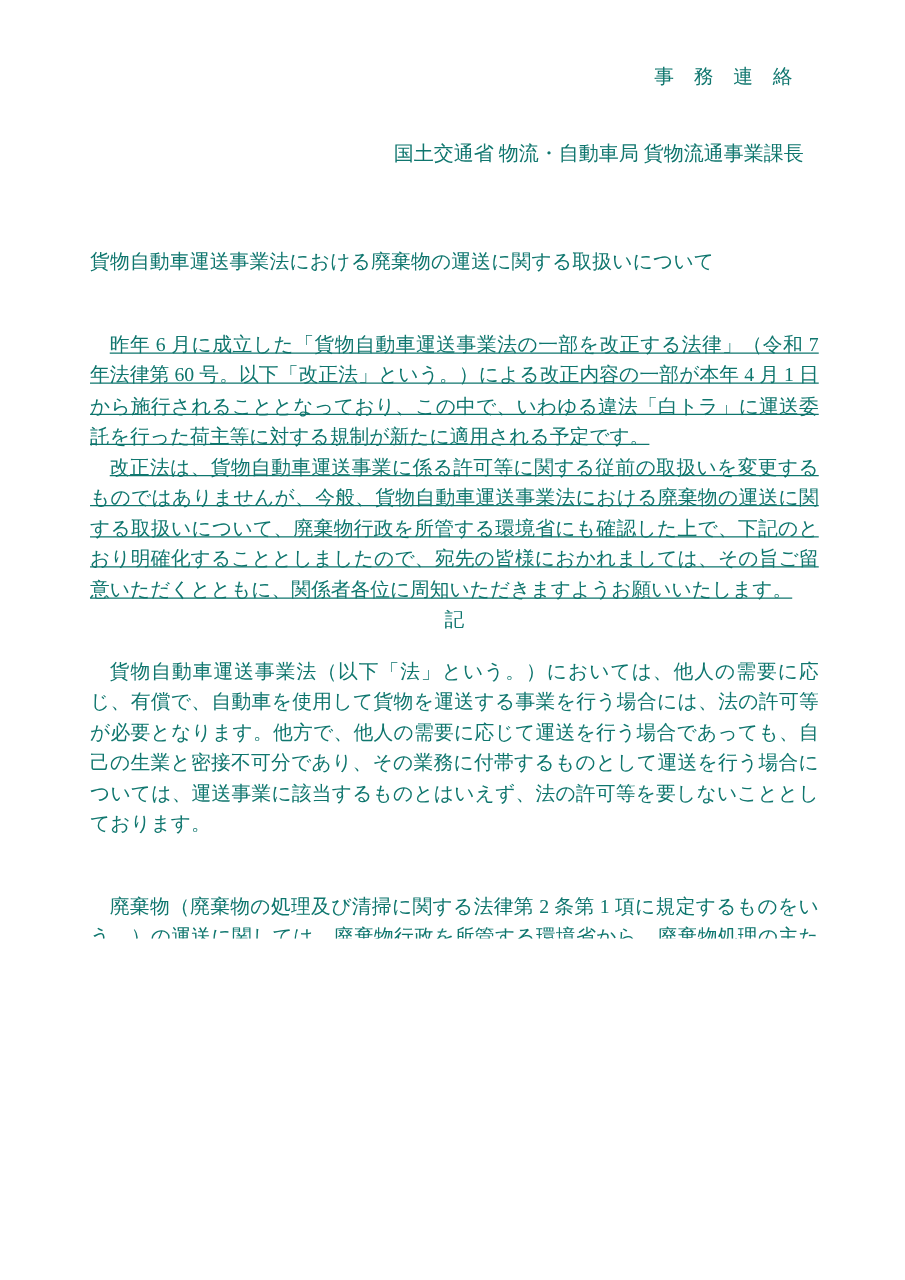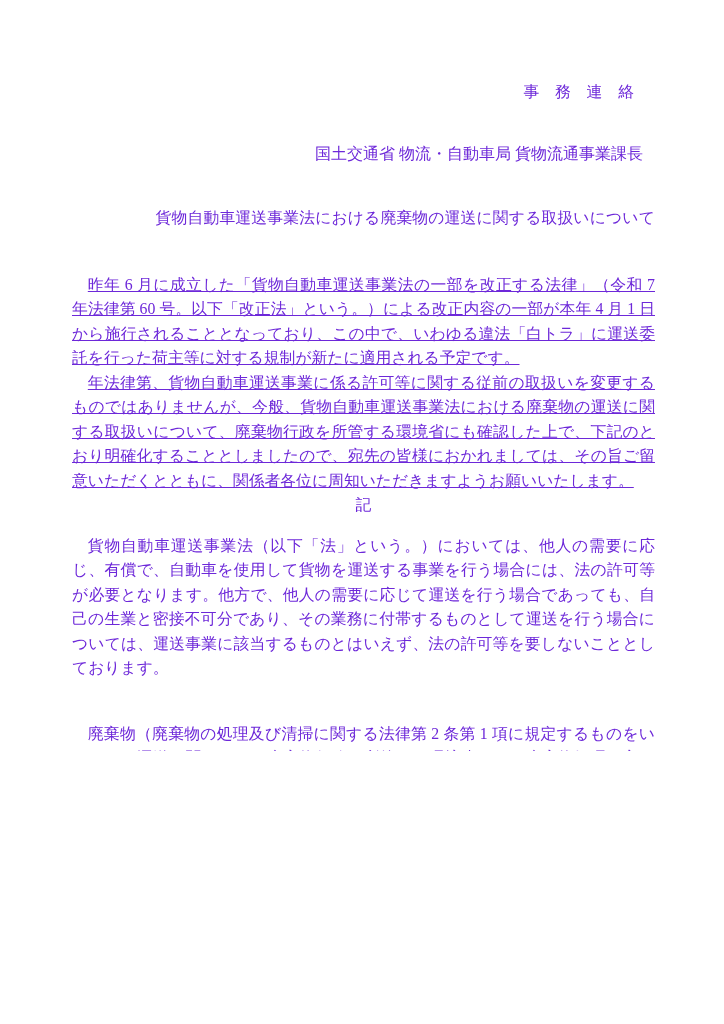--- a/index.html
+++ b/index.html
@@ -2,47 +2,47 @@
 <html lang="ja"><head>
 <meta charset="utf-8">
 <style>
   * { margin: 0; padding: 0; box-sizing: border-box; }
   html, body { background: #ffffff; }
   .page {
     position: relative;
     width: 724px;
     height: 751px;
     background: #ffffff;
-    color: #6d28d9;
+    color: #0f766e;
     font-family: "Liberation Serif", "DejaVu Serif", serif;
     font-size: 15.8px;
     line-height: 24.5px;
-    padding: 80px 69px 0 72px;
+    padding: 50px 69px 0 72px;
     overflow: hidden;
   }
   .doc-header { text-align: right; padding-right: 13px; }
   .doc-type { padding-right: 8px; }
   .recipients { margin-top: 16px; padding-left: 11px; }
   .recipient { white-space: nowrap; }
   .recipient-name {
     display: inline-block;
     width: 264px;
     text-align: justify;
     text-align-last: justify;
   }
   .recipient-honorific { margin-left: 25px; }
   .sender {
     margin-top: 37px;
     text-align: right;
     padding-right: 12px;
     font-size: 16px;
   }
   .title {
-    margin-top: 40px;
-    text-align: right;
+    margin-top: 62px;
+    text-align: left;
     font-size: 15.8px;
     font-weight: normal;
     letter-spacing: 0.01em;
   }
   .intro-section { margin-top: 42px; text-decoration: underline; }
   .para {
     text-align: justify;
     text-indent: 1em;
   }
   .ki-marker { text-align: center; }
@@ -58,21 +58,21 @@
     <div class="doc-type">事　務　連　絡</div>
   </header>
 
 
   <div class="sender">国土交通省 物流・自動車局 貨物流通事業課長</div>
 
   <h1 class="title">貨物自動車運送事業法における廃棄物の運送に関する取扱いについて</h1>
 
   <section class="intro-section">
     <p class="para">昨年 6 月に成立した「貨物自動車運送事業法の一部を改正する法律」（令和 7 年法律第 60 号。以下「改正法」という。）による改正内容の一部が本年 4 月 1 日から施行されることとなっており、この中で、いわゆる違法「白トラ」に運送委託を行った荷主等に対する規制が新たに適用される予定です。</p>
-    <p class="para">年法律第、貨物自動車運送事業に係る許可等に関する従前の取扱いを変更するものではありませんが、今般、貨物自動車運送事業法における廃棄物の運送に関する取扱いについて、廃棄物行政を所管する環境省にも確認した上で、下記のとおり明確化することとしましたので、宛先の皆様におかれましては、その旨ご留意いただくとともに、関係者各位に周知いただきますようお願いいたします。</p>
+    <p class="para">改正法は、貨物自動車運送事業に係る許可等に関する従前の取扱いを変更するものではありませんが、今般、貨物自動車運送事業法における廃棄物の運送に関する取扱いについて、廃棄物行政を所管する環境省にも確認した上で、下記のとおり明確化することとしましたので、宛先の皆様におかれましては、その旨ご留意いただくとともに、関係者各位に周知いただきますようお願いいたします。</p>
   </section>
 
   <div class="ki-marker">記</div>
 
   <section class="main-section">
     <p class="para">貨物自動車運送事業法（以下「法」という。）においては、他人の需要に応じ、有償で、自動車を使用して貨物を運送する事業を行う場合には、法の許可等が必要となります。他方で、他人の需要に応じて運送を行う場合であっても、自己の生業と密接不可分であり、その業務に付帯するものとして運送を行う場合については、運送事業に該当するものとはいえず、法の許可等を要しないこととしております。</p>
     <p class="para para-gap">廃棄物（廃棄物の処理及び清掃に関する法律第 2 条第 1 項に規定するものをいう。）の運送に関しては、廃棄物行政を所管する環境省から、廃棄物処理の主たる業務は、廃棄物の収集及び処分業務であり、廃棄物の運搬業務はこれらの業務を完遂するために付帯する業務であるとの見解が示されたところです。このため、廃棄物処理業者が、発注者である市町村や排出事業者と締結した包括的な委託等契約に基づき、廃棄物の運搬と、その他の廃棄物の処理（収集又は処分）を一体的に実施する場合において、</p>
   </section>
 
 </div>

